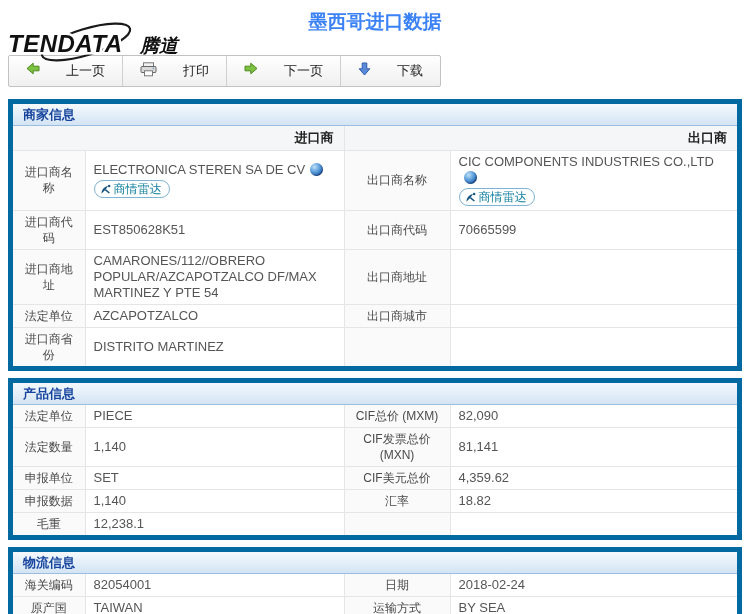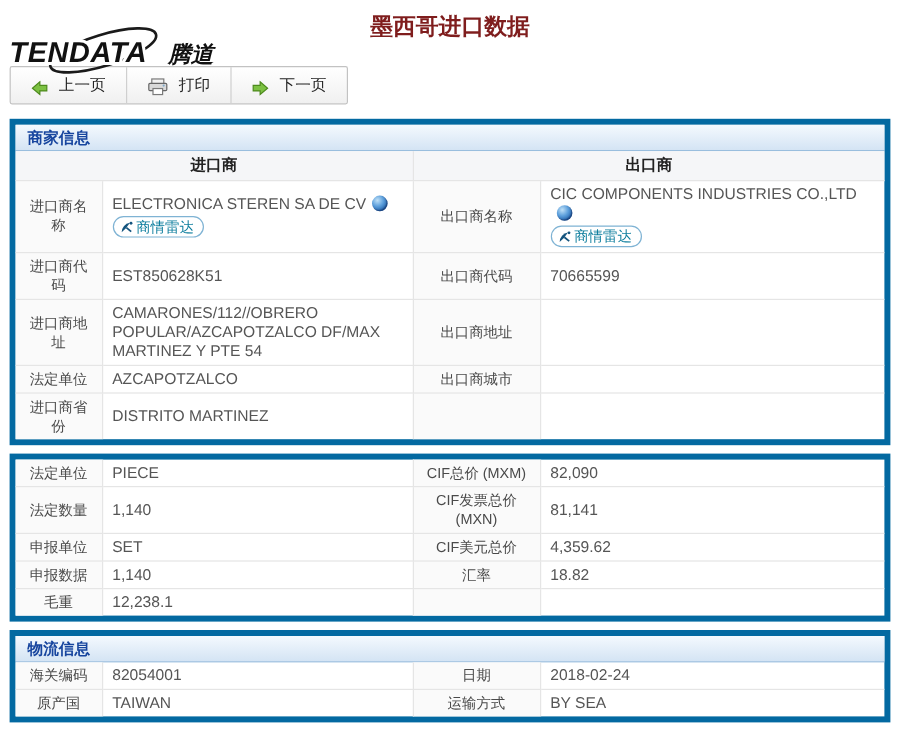--- a/index.html
+++ b/index.html
@@ -3,41 +3,41 @@
 <meta charset="utf-8">
 <style>
   html,body{margin:0;padding:0;background:#fff;}
   body{width:750px;font-family:"Liberation Sans",sans-serif;color:#333;}
   .page{width:750px;}
 
   
   .masthead{position:relative;height:52px;}
   .logo{position:absolute;left:6px;top:6px;margin-top:16px;}
   .page-title{position:absolute;left:0;right:0;top:9px;text-align:center;
-    font-family:"Liberation Serif",serif;font-weight:bold;font-size:19px;color:#7f1d1d;}
+    font-family:"Liberation Serif",serif;font-weight:bold;font-size:19px;color:#3b82f6;}
 
   
   .toolbar{display:inline-flex;margin:3px 0 0 8px;border:1px solid #c2c2c2;
     background:linear-gradient(#ffffff,#f0f0f0);border-radius:2px;}
-  .tbtn{display:flex;align-items:flex-end;gap:9px;padding:6px 17px;border-right:1px solid #cfcfcf;
+  .tbtn{display:flex;align-items:flex-start;gap:26px;padding:6px 17px;border-right:1px solid #cfcfcf;
     font-size:13px;color:#222;cursor:pointer;white-space:nowrap;}
   .tbtn:last-child{border-right:none;}
   .tbtn svg{display:block;}
 
   
   .section{margin:0 8px 7px 8px;border:5px solid #0369a1;}
   .first-section{margin-top:12px;}
   .sec-header{height:21px;line-height:21px;padding-left:10px;font-size:13px;font-weight:bold;
     color:#17459e;background:linear-gradient(#f4f9fe,#d4e4f4);border-bottom:1px solid #99bede;}
   table{width:100%;border-collapse:collapse;table-layout:fixed;}
   table{border-style:hidden;}
   td{border:1px solid #e5e5e5;padding:3px 8px;font-size:13px;color:#555;vertical-align:middle;
     word-wrap:break-word;line-height:16px;}
   td.lab{background:#fafafa;text-align:center;font-size:12px;color:#4a4a4a;}
-  td.subhead{background:#f5f6f8;font-size:13px;font-weight:bold;color:#222;text-align:center;padding:4px 10px;}
+  td.subhead{background:#f5f6f8;font-size:13px;font-weight:bold;color:#222;text-align:right;padding:4px 10px;}
   col.c1{width:72px;} col.c3{width:106px;} col.c4{width:287px;}
 
   
   .globe{display:inline-block;width:13px;height:13px;border-radius:50%;vertical-align:-2px;margin-left:5px;
     background:radial-gradient(circle at 35% 30%, #bfe0f7 0%, #5ea0dc 40%, #2364ad 75%, #1a4f8f 100%);
     box-shadow:inset -1px -1px 1px rgba(0,0,40,.35);cursor:pointer;}
   .badge-row{margin-top:2px;}
   .badge{display:inline-flex;align-items:center;gap:3px;border:1px solid #7fb3d4;border-radius:10px;
     padding:0 7px 0 5px;height:16px;font-size:12px;color:#0c7d9d;cursor:pointer;background:#fff;}
   .badge svg{display:block;}
@@ -80,20 +80,28 @@
       </span>
       <span>打印</span>
     </div>
     <div class="tbtn">
       <span>
         <svg width="14" height="13" viewBox="0 0 14 13">
           <path d="M1 4.2 h5.8 V1.2 L13 6.5 l-6.2 5.3 V8.8 H1 z" fill="#7cc142" stroke="#4d8a1d" stroke-width="1"></path>
         </svg>
       </span>
       <span>下一页</span>
+    </div>
+    <div class="tbtn">
+      <span>
+        <svg width="13" height="14" viewBox="0 0 13 14">
+          <path d="M4.2 1 h4.6 v5.8 h3 L6.5 13 1.2 6.8 h3 z" fill="#5b8bd8" stroke="#2f5fae" stroke-width="1"></path>
+        </svg>
+      </span>
+      <span>下载</span>
     </div>
   </div>
 
   
   <div class="section first-section">
     <div class="sec-header">商家信息</div>
     <table>
       <colgroup>
           <col class="c1">
           <col>
@@ -158,20 +166,21 @@
         <td>DISTRITO MARTINEZ</td>
         <td class="lab"></td>
         <td></td>
       </tr>
     </tbody>
       </table>
   </div>
 
   
   <div class="section">
+    <div class="sec-header">产品信息</div>
     <table>
       <colgroup>
           <col class="c1">
           <col>
           <col class="c3">
           <col class="c4">
         </colgroup>
       <tbody>
           <tr>
         <td class="lab">法定单位</td>

